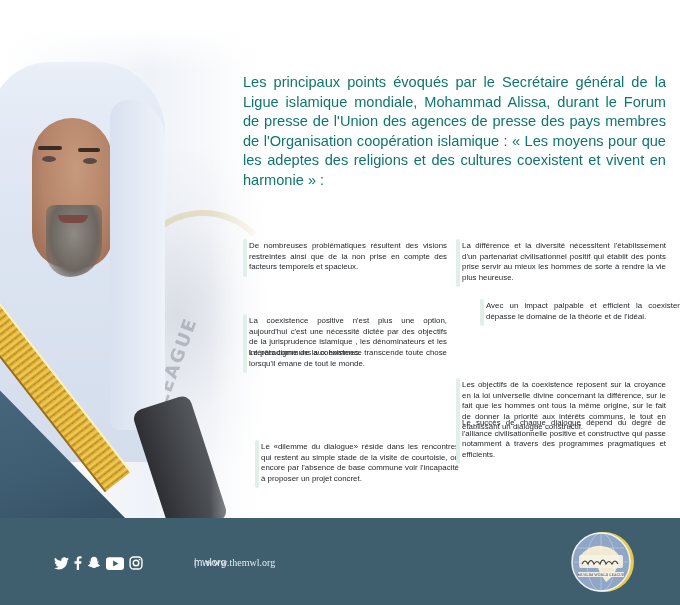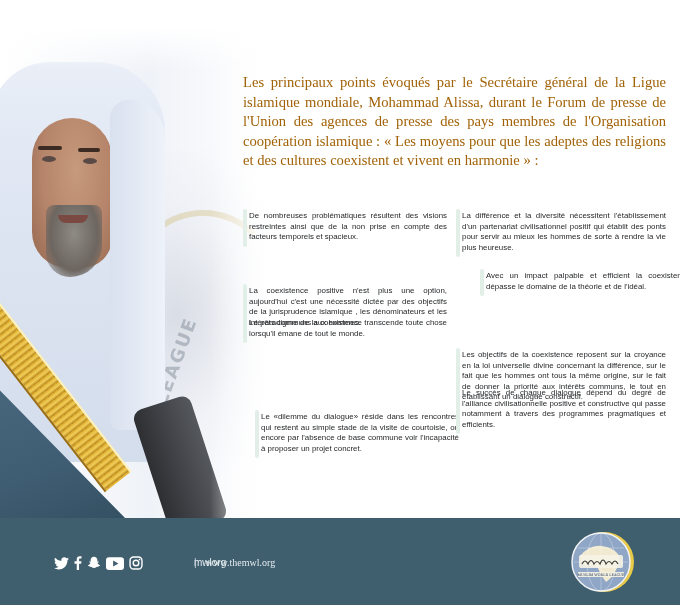--- a/index.html
+++ b/index.html
@@ -71,27 +71,28 @@
     position: absolute; right: 0; top: 0; width: 60px; height: 518px;
     background: linear-gradient(90deg, rgba(255,255,255,0), #ffffff);
   }
   .photo .topfade {
     position: absolute; left: 0; top: 0; width: 270px; height: 70px;
     background: linear-gradient(180deg, #ffffff 40%, rgba(255,255,255,0));
   }
 
   .intro {
     position: absolute; left: 243px; top: 73px; width: 423px;
-    font-family: Liberation Serif, serif; font-size: 14.6px; line-height: 19.6px;
-    color: #a16207; text-align: justify;
+    font-family: Liberation Sans, sans-serif; font-size: 14.6px; line-height: 19.6px;
+    color: #0f766e; text-align: justify;
   }
   .item {
     position: absolute; font-family: "Liberation Sans", sans-serif;
     font-size: 7.9px; line-height: 10.6px; color: #26282b; text-align: justify;
     padding-left: 6px;
+    margin-top: 30px;
   }
   .item .bar {
     position: absolute; left: 0; top: -2px; width: 4px; bottom: -4px;
     background: #e2efe8; border-radius: 2px;
   }
   .item .txt { display: block; position: relative; }
 
   .footer {
     position: absolute; left: 0; top: 518px; width: 680px; height: 87px; background: #3f5e6e;
   }
@@ -150,21 +151,21 @@
   <span class="bar"></span>
   <span class="txt">Le paradigme de la coexistence transcende toute chose lorsqu'il émane de tout le monde.</span>
 </div>
 <div class="item" style="left:255px; top:412px; width:204px;">
   <span class="bar"></span>
   <span class="txt">Le «dilemme du dialogue» réside dans les rencontres qui restent au simple stade  de la visite de courtoisie, ou encore par l'absence de base commune voir l'incapacité à proposer un projet concret.</span>
 </div>
 
 <div class="item" style="left:456px; top:211px; width:210px;">
   <span class="bar"></span>
-  <span class="txt">La différence et la diversité nécessitent l'établissement d'un partenariat civilisationnel positif qui établit des ponts pour servir au mieux les hommes de sorte à rendre la vie plus heureuse.</span>
+  <span class="txt">La différence et la diversité nécessitent l'établissement d'un partenariat civilisationnel positif qui établit des ponts prise servir au mieux les hommes de sorte à rendre la vie plus heureuse.</span>
 </div>
 <div class="item" style="left:480px; top:271px; width:210px;">
   <span class="bar"></span>
   <span class="txt">Avec un impact palpable et efficient la coexistence dépasse le domaine de la théorie et de l'idéal.</span>
 </div>
 <div class="item" style="left:456px; top:350px; width:210px;">
   <span class="bar"></span>
   <span class="txt">Les objectifs de la coexistence reposent sur la croyance en la loi universelle divine concernant la différence, sur le fait que les hommes ont tous la même origine, sur le fait de donner la priorité aux intérêts communs, le tout en établissant un dialogue  constructif.</span>
 </div>
 <div class="item" style="left:456px; top:388px; width:210px;">

